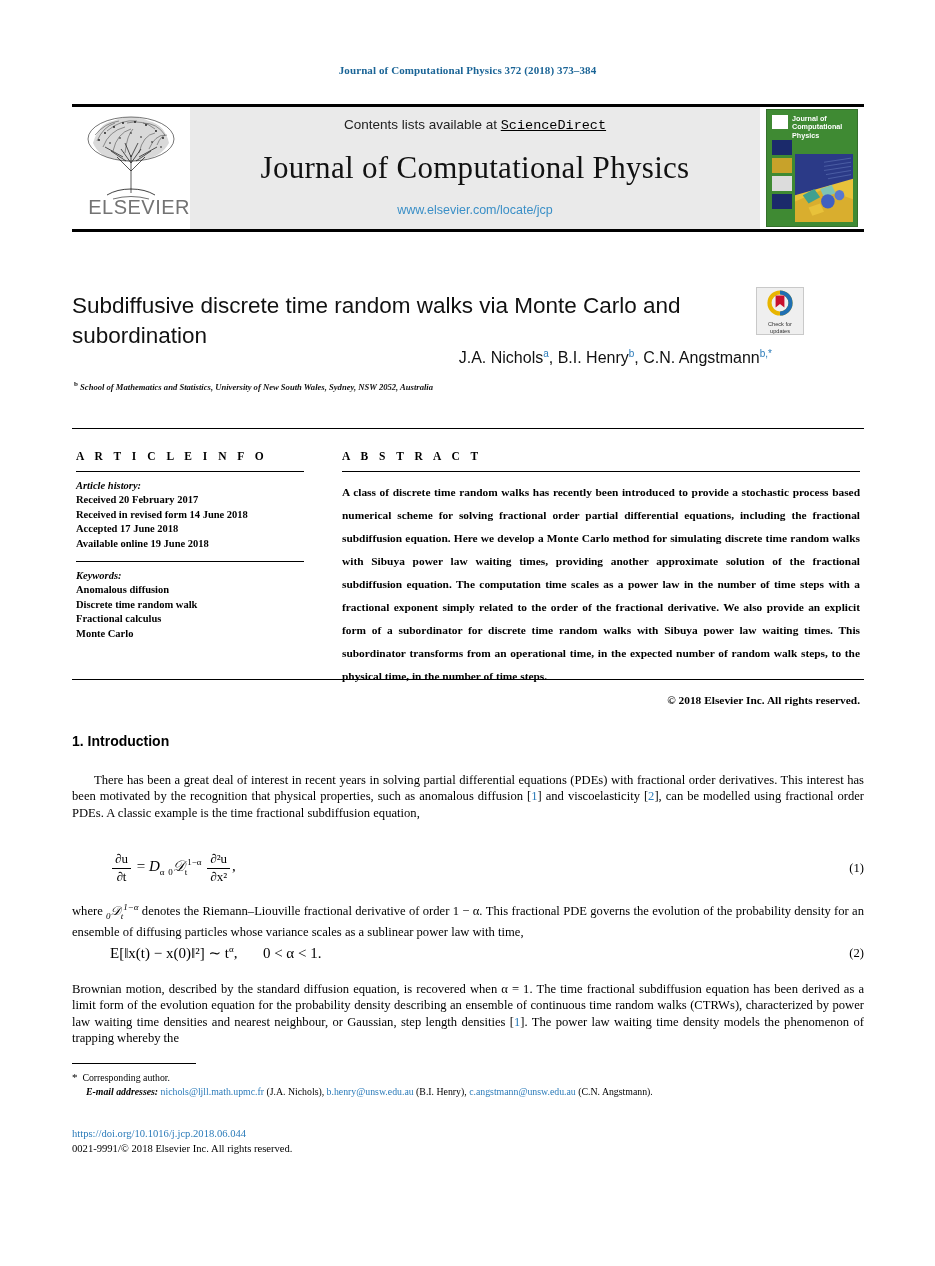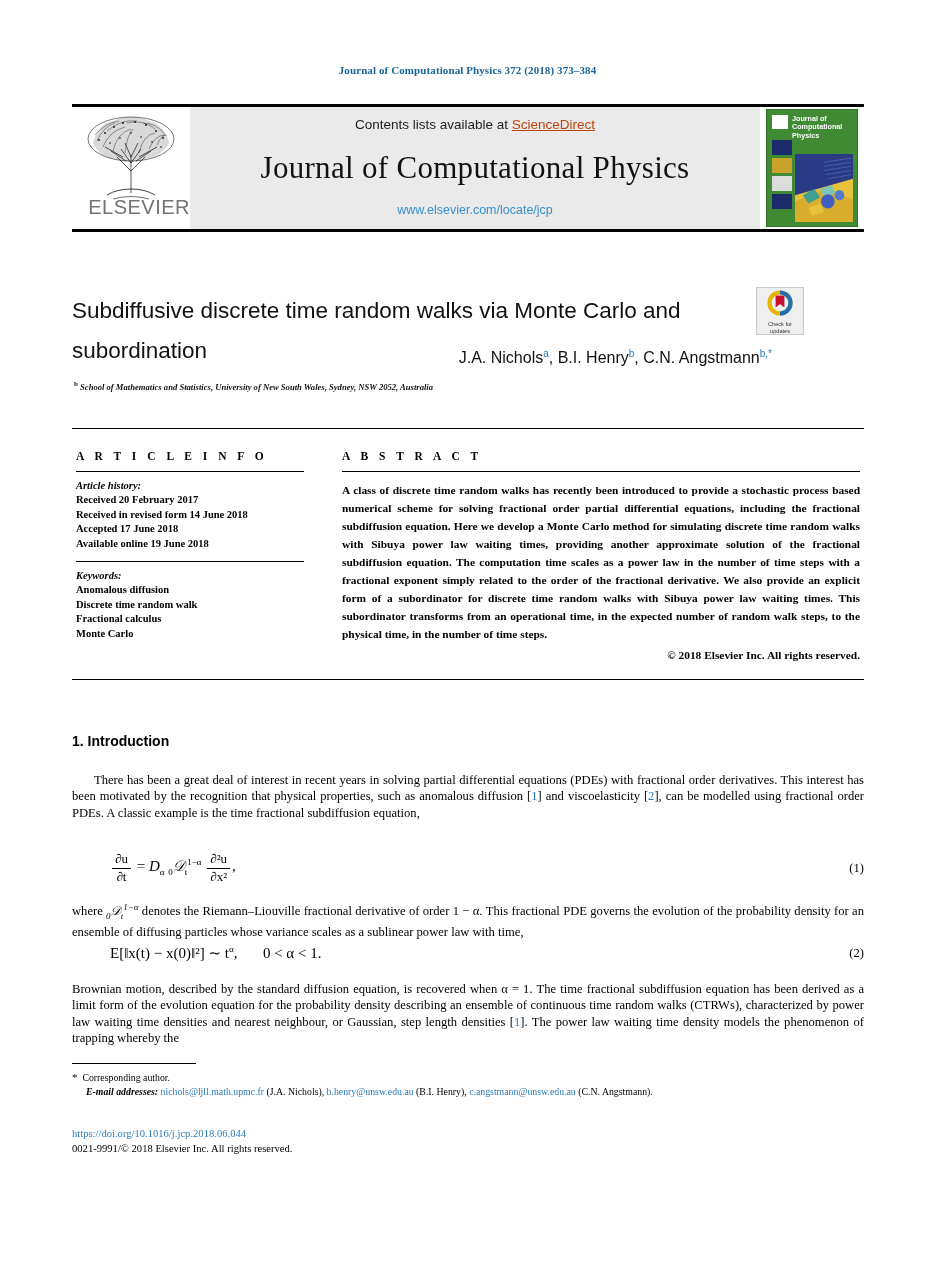--- a/index.html
+++ b/index.html
@@ -76,21 +76,21 @@
     flex-direction: column;
     justify-content: space-between;
     padding: 10px 0 12px 0;
     box-sizing: border-box;
   }
   .contents-line {
     font-family: "Liberation Sans", sans-serif;
     font-size: 13.5px;
     color: #222;
   }
-  .sd-link { color: #c2410c; }
+  .sd-link { color: #000000; font-family: Liberation Mono, monospace; }
   .journal-title {
     font-family: "Liberation Serif", serif;
     font-size: 31px;
     color: #111;
     letter-spacing: 0.3px;
   }
   .journal-url {
     font-family: "Liberation Sans", sans-serif;
     font-size: 12.5px;
     color: #3a8fc7;
@@ -150,21 +150,21 @@
   }
 
   
   .title {
     position: absolute;
     top: 276px;
     left: 72px;
     width: 660px;
     font-family: "Liberation Sans", sans-serif;
     font-size: 22.5px;
-    line-height: 40px;
+    line-height: 30px;
     color: #111;
     font-weight: normal;
   }
   .crossmark {
     position: absolute;
     top: 287px;
     left: 756px;
     width: 48px;
     height: 48px;
     background: #efefef;
@@ -247,21 +247,21 @@
     font-size: 10.5px;
     line-height: 14.4px;
     font-weight: bold;
     margin-top: 7px;
   }
   .info-block .lbl { font-style: italic; }
   .info-rule { border-top: 1.6px solid #000; margin-top: 10px; padding-top: 7px; }
   .abstract-body {
     margin-top: 9px;
     font-size: 11.4px;
-    line-height: 18px;
+    line-height: 23px;
     text-align: justify;
     font-weight: bold;
     color: #000;
   }
   .abstract-copy {
     margin-top: 6px;
     text-align: right;
     font-size: 11.4px;
     font-weight: bold;
   }

